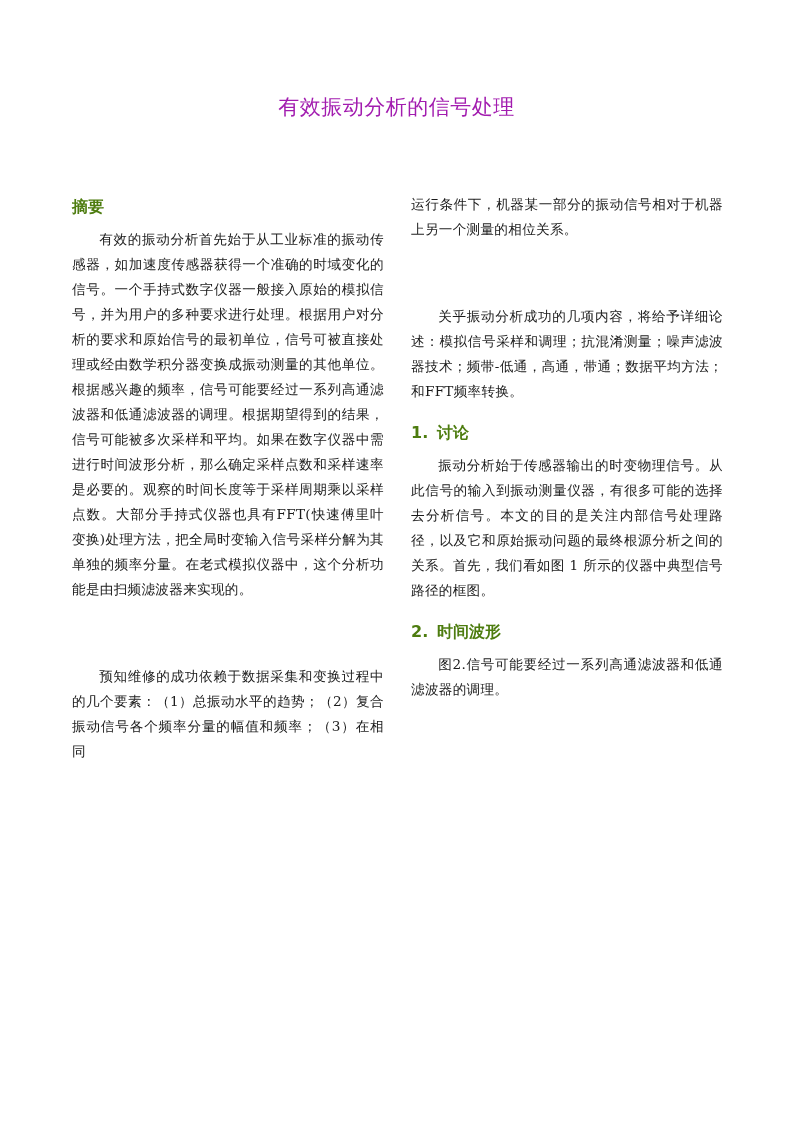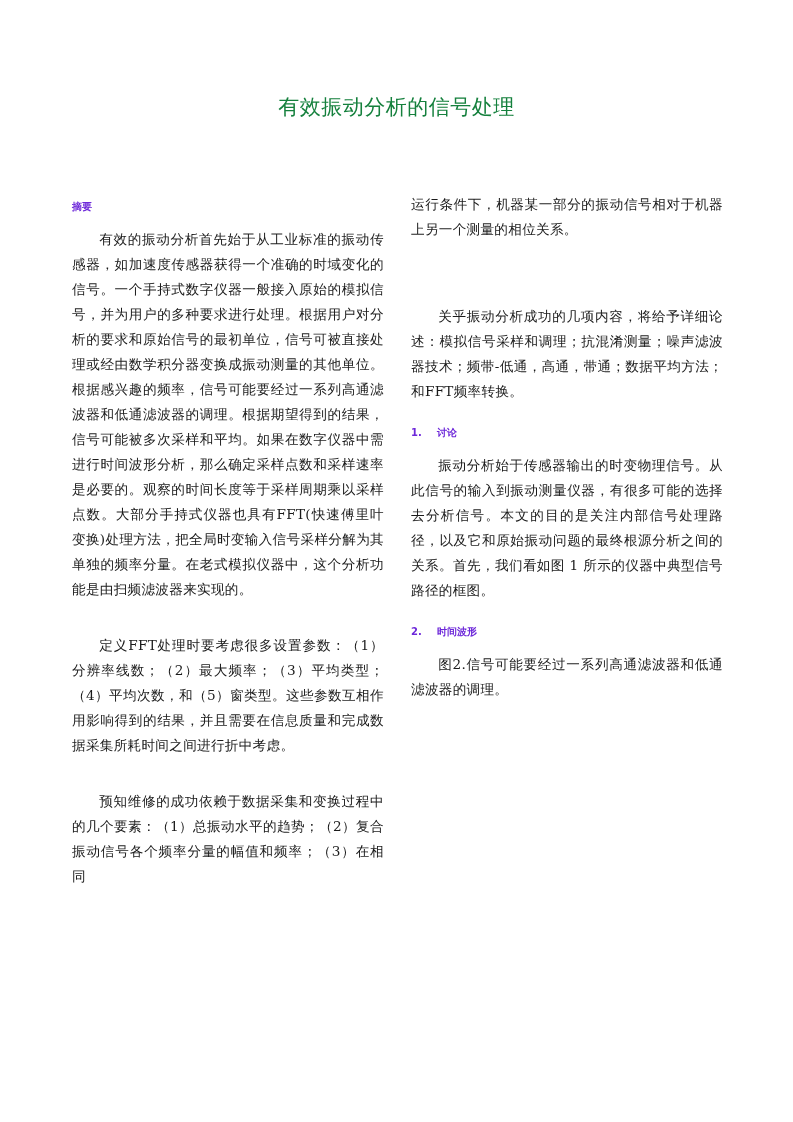--- a/index.html
+++ b/index.html
@@ -16,36 +16,36 @@
     color: #1a1a1a;
   }
   .page-title {
     position: absolute;
     top: 93px;
     left: 0;
     width: 793px;
     text-align: center;
     font-size: 21px;
     letter-spacing: 0.5px;
-    color: #15803d;
+    color: #a21caf;
   }
   .column {
     position: absolute;
     top: 196px;
     width: 312px;
   }
   .col-left { left: 72px; }
   .col-right { left: 411px; }
   .heading {
     font-family: "DejaVu Sans", "Liberation Sans", sans-serif;
     font-weight: bold;
-    font-size: 10px;
+    font-size: 16px;
     line-height: 22px;
     margin: 0 0 9px 0;
-    color: #6d28d9;
+    color: #4d7c0f;
   }
   .heading .num {
     display: inline-block;
     width: 26px;
   }
   .para {
     font-size: 13.6px;
     line-height: 25px;
     margin: 0;
     text-align: justify;
@@ -59,21 +59,20 @@
 </style>
 </head>
 <body>
 
 <div class="page-title">有效振动分析的信号处理</div>
 
 <div class="column col-left">
   <div class="heading">摘要</div>
   <p class="para">有效的振动分析首先始于从工业标准的振动传感器，如加速度传感器获得一个准确的时域变化的信号。一个手持式数字仪器一般接入原始的模拟信号，并为用户的多种要求进行处理。根据用户对分析的要求和原始信号的最初单位，信号可被直接处理或经由数学积分器变换成振动测量的其他单位。根据感兴趣的频率，信号可能要经过一系列高通滤波器和低通滤波器的调理。根据期望得到的结果，信号可能被多次采样和平均。如果在数字仪器中需进行时间波形分析，那么确定采样点数和采样速率是必要的。观察的时间长度等于采样周期乘以采样点数。大部分手持式仪器也具有FFT(快速傅里叶变换)处理方法，把全局时变输入信号采样分解为其单独的频率分量。在老式模拟仪器中，这个分析功能是由扫频滤波器来实现的。</p>
   <div class="gap"></div>
-  <p class="para">定义FFT处理时要考虑很多设置参数：（1）分辨率线数；（2）最大频率；（3）平均类型；（4）平均次数，和（5）窗类型。这些参数互相作用影响得到的结果，并且需要在信息质量和完成数据采集所耗时间之间进行折中考虑。</p>
   <div class="gap"></div>
   <p class="para">预知维修的成功依赖于数据采集和变换过程中的几个要素：（1）总振动水平的趋势；（2）复合振动信号各个频率分量的幅值和频率；（3）在相同</p>
 </div>
 
 <div class="column col-right">
   <p class="para noindent" style="margin-top:-4px;">运行条件下，机器某一部分的振动信号相对于机器上另一个测量的相位关系。</p>
   <div class="gap"></div>
   <div class="gap"></div>
   <p class="para">关乎振动分析成功的几项内容，将给予详细论述：模拟信号采样和调理；抗混淆测量；噪声滤波器技术；频带-低通，高通，带通；数据平均方法；和FFT频率转换。</p>
   <div class="gap-small"></div>

